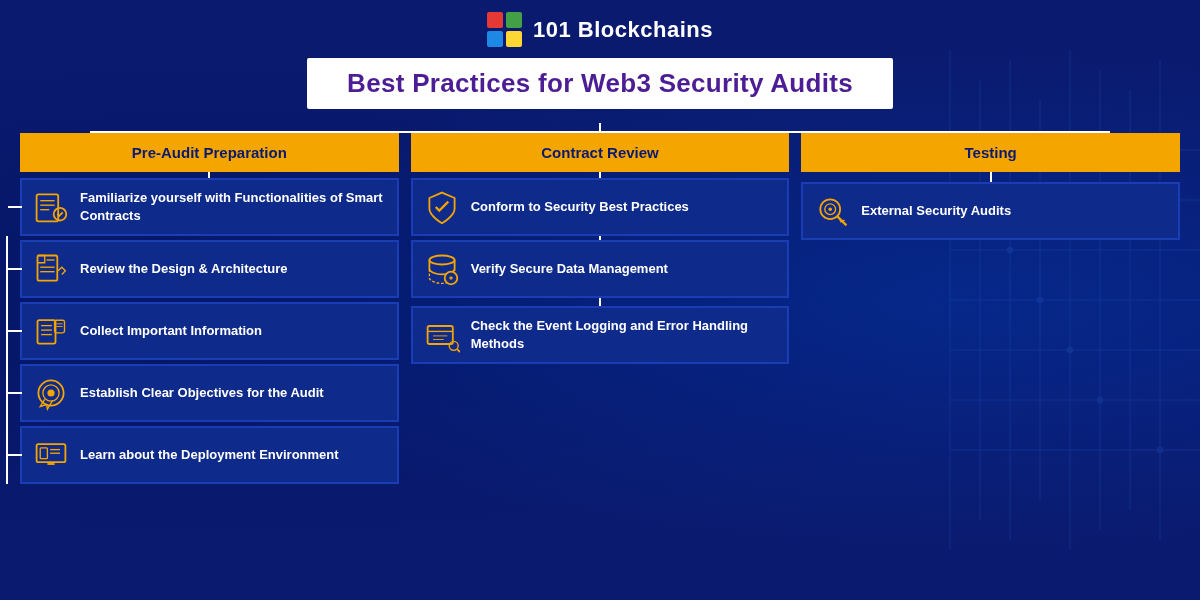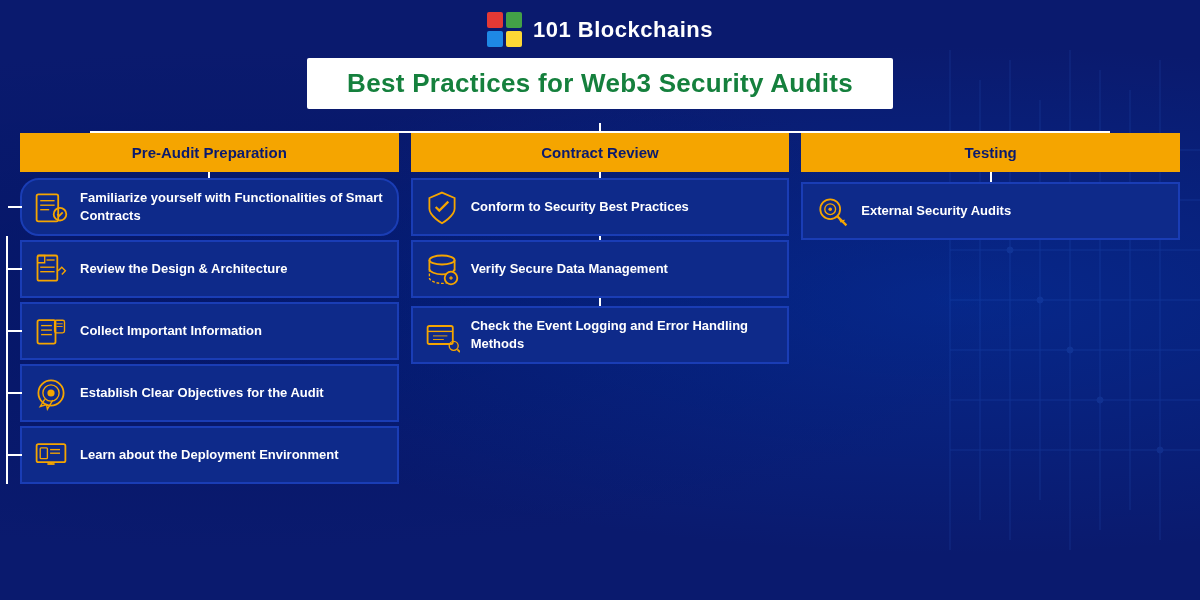--- a/index.html
+++ b/index.html
@@ -80,21 +80,21 @@
     .main-title-box {
       background: white;
       padding: 10px 40px;
       margin-bottom: 14px;
       border-radius: 2px;
     }
 
     .main-title {
       font-size: 26px;
       font-weight: 800;
-      color: #15803d;
+      color: #4c1d95;
       text-align: center;
       letter-spacing: 0.3px;
     }
 
     
     .columns-container {
       display: flex;
       gap: 12px;
       width: 100%;
       align-items: flex-start;
@@ -236,21 +236,21 @@
       <div style="position:absolute;right:0;top:0;width:2px;height:10px;background:white;"></div>
     </div>
   </div>
 
   <div class="columns-container">
 
     <div class="column">
       <div class="col-header">Pre-Audit Preparation</div>
       <div style="width:2px;height:6px;background:white;"></div>
 
-      <div class="item-card" style="position:relative;border-radius:19px;">
+      <div class="item-card" style="position:relative;">
         <div class="col-left-connector" style="position:absolute;left:-14px;top:50%;transform:translateY(-50%);width:14px;height:2px;background:white;"></div>
         <div class="item-icon">
           <svg viewBox="0 0 40 40" fill="none">
             <rect x="4" y="6" width="24" height="30" rx="2" fill="none" stroke="#f5a500" stroke-width="2"></rect>
             <line x1="8" y1="13" x2="24" y2="13" stroke="#f5a500" stroke-width="1.5"></line>
             <line x1="8" y1="18" x2="24" y2="18" stroke="#f5a500" stroke-width="1.5"></line>
             <line x1="8" y1="23" x2="18" y2="23" stroke="#f5a500" stroke-width="1.5"></line>
             <circle cx="30" cy="28" r="7" fill="none" stroke="#f5a500" stroke-width="2"></circle>
             <polyline points="27,28 29,30 33,26" stroke="#f5a500" stroke-width="2" fill="none"></polyline>
           </svg>

